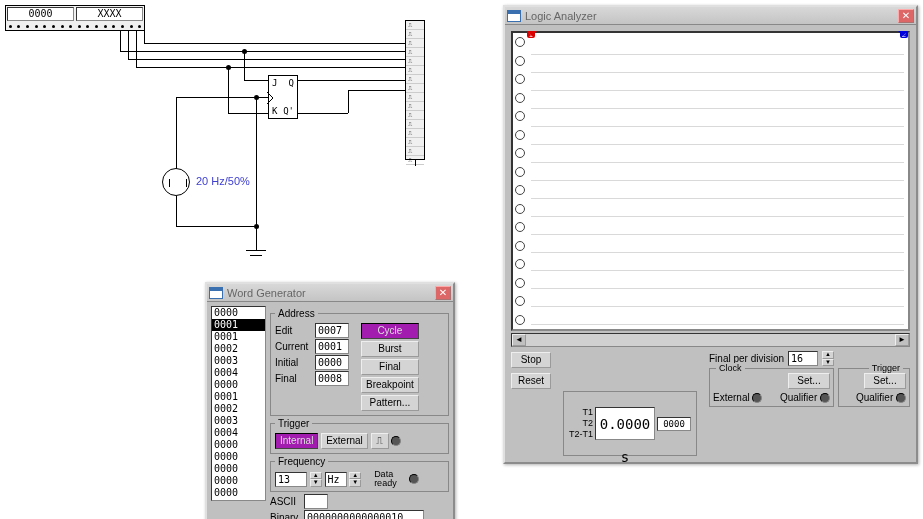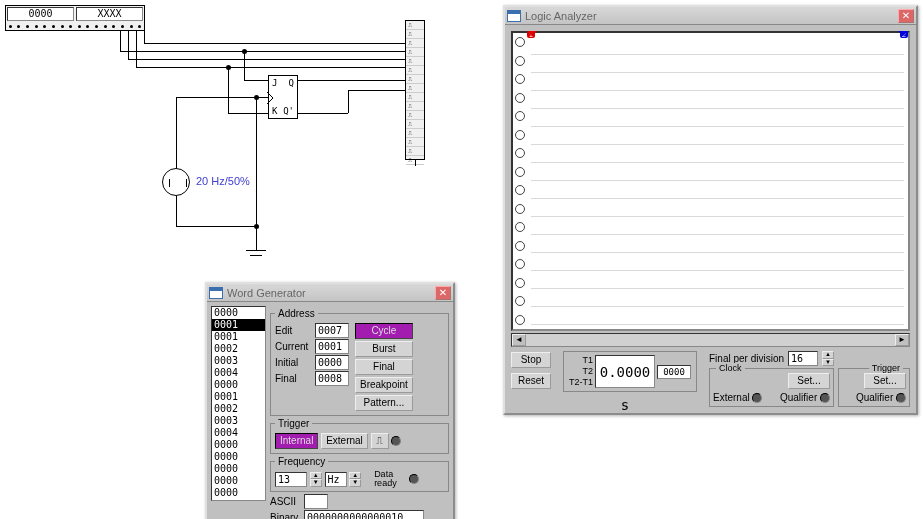--- a/index.html
+++ b/index.html
@@ -421,21 +421,21 @@
         <div>0004</div>
         <div>0000</div>
         <div>0000</div>
         <div>0000</div>
         <div>0000</div>
         <div>0000</div>
       </div>
     <div style="flex:1;">
       <fieldset>
         <legend>Address</legend>
-        <div style="display:flex; gap:6px;">
+        <div style="display:flex; gap:12px;">
           <div>
             <div class="wg-row">
                 <span class="lbl">Edit</span>
                 <span class="input-box" style="width:34px;">0007</span>
               </div>
             <div class="wg-row">
                 <span class="lbl">Current</span>
                 <span class="input-box" style="width:34px;">0001</span>
               </div>
             <div class="wg-row">
@@ -531,21 +531,21 @@
       <span>◄</span>
       <span>►</span>
     </div>
 
     <div class="la-controls">
       <div style="display:flex; flex-direction:column; gap:3px;">
         <span class="btn" style="min-width:40px;">Stop</span>
         <span class="btn" style="min-width:40px;">Reset</span>
       </div>
 
-      <div class="la-group" style="flex-direction:row; align-items:center; padding:3px 5px;">
+      <div class="la-group" style="flex-direction:row; align-items:center; padding:15px 5px;margin-top:40px;">
         <div class="la-time-labels">
           <div>T1</div>
           <div>T2</div>
           <div>T2-T1</div>
         </div>
         <div class="la-readout">0.0000 s</div>
         <div class="la-small-readout">0000</div>
       </div>
 
       <div style="flex:1;">

